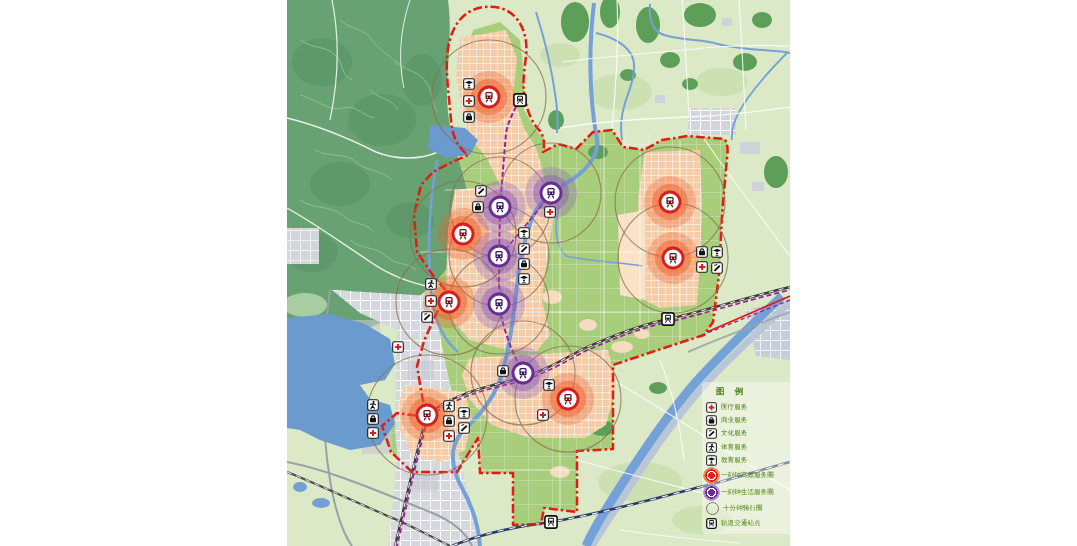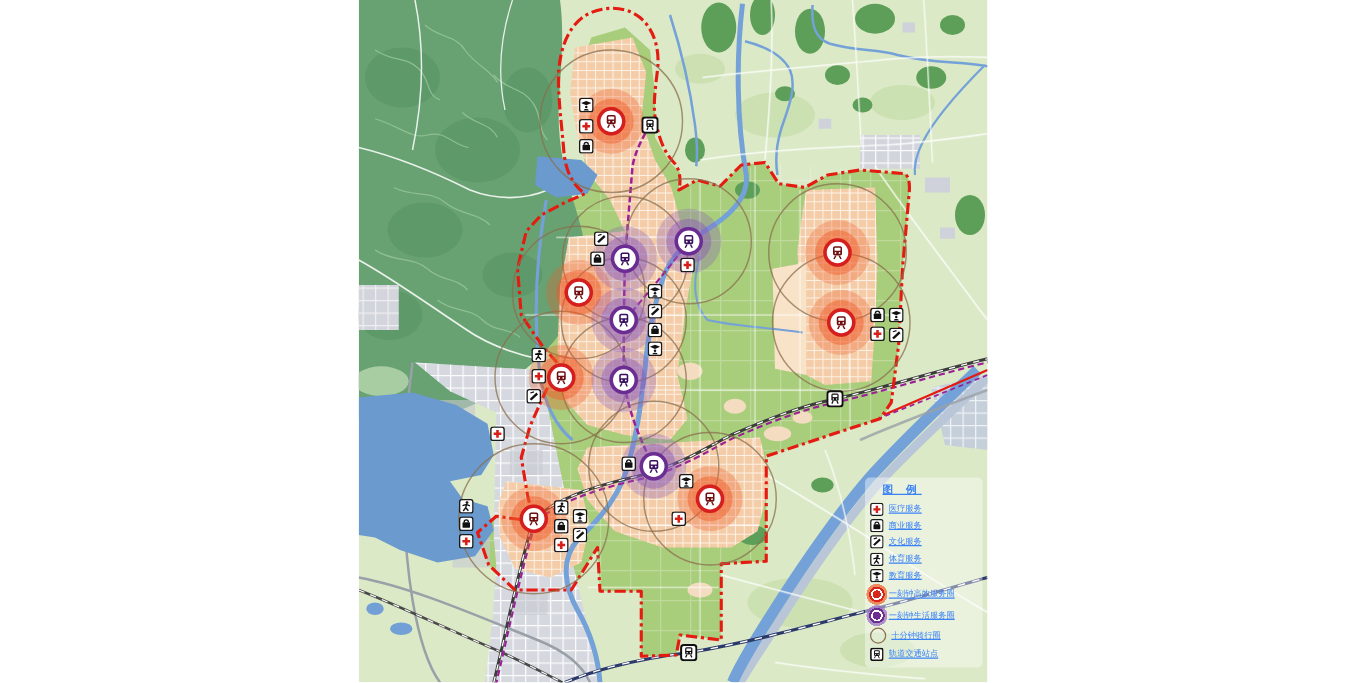--- a/index.html
+++ b/index.html
@@ -1,20 +1,20 @@
 <!DOCTYPE html>
 <html><head>
 <meta charset="utf-8">
 <style>
   html,body{margin:0;padding:0;background:#fff;}
   .stage{position:relative;width:1077px;height:546px;background:#ffffff;overflow:hidden;
          font-family:"Liberation Sans",sans-serif;}
   .map-canvas{position:absolute;left:287px;top:0;width:503px;height:546px;}
-  .legend{position:absolute;left:405px;top:382px;width:86px;padding:3px 4px;
-          background:rgba(255,255,255,0.42);border-radius:4px;color:#3b82f6;text-decoration:underline;}
+  .legend{position:absolute;left:415px;top:382px;width:86px;padding:3px 4px;
+          background:rgba(255,255,255,0.42);border-radius:4px;color:#4d7c0f;}
   .lg-title{font-size:8.5px;font-weight:bold;letter-spacing:4px;margin:1px 0 4px 10px;}
   .lg-row{display:flex;align-items:center;gap:4px;margin:2.2px 0;}
   .lg-row .li{width:11px;height:11px;flex:0 0 11px;}
   .lg-label{font-size:6.6px;white-space:nowrap;}
   .dot{width:17px;height:17px;margin:-1px -3px -1px -3px;border-radius:50%;display:inline-block;flex:0 0 17px;}
   .dot-red{background:radial-gradient(circle,#d8251c 0 3.2px,#ffffff 3.2px 4.6px,#d8251c 4.6px 6.2px,rgba(238,110,60,.8) 6.2px 8.4px,rgba(238,110,60,0) 8.4px);}
   .dot-purple{background:radial-gradient(circle,#6b2d91 0 3.2px,#ffffff 3.2px 4.6px,#6b2d91 4.6px 6.2px,rgba(154,112,192,.75) 6.2px 8.4px,rgba(154,112,192,0) 8.4px);}
   .ring{width:11px;height:11px;border:1.2px solid #8a6f4d;border-radius:50%;display:inline-block;flex:0 0 11px;background:transparent;}
 </style>
 </head>

